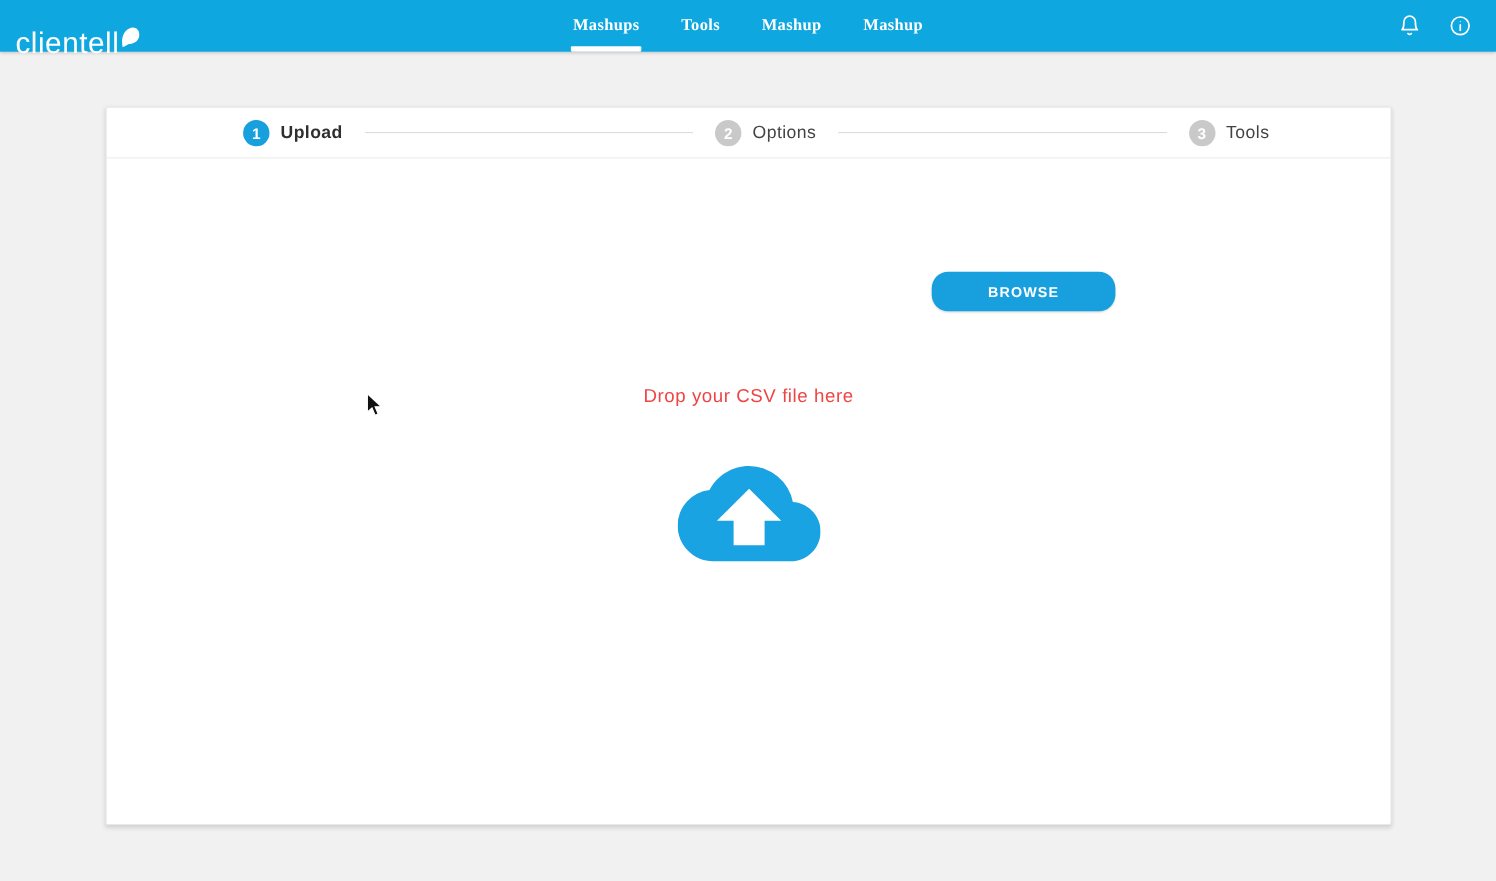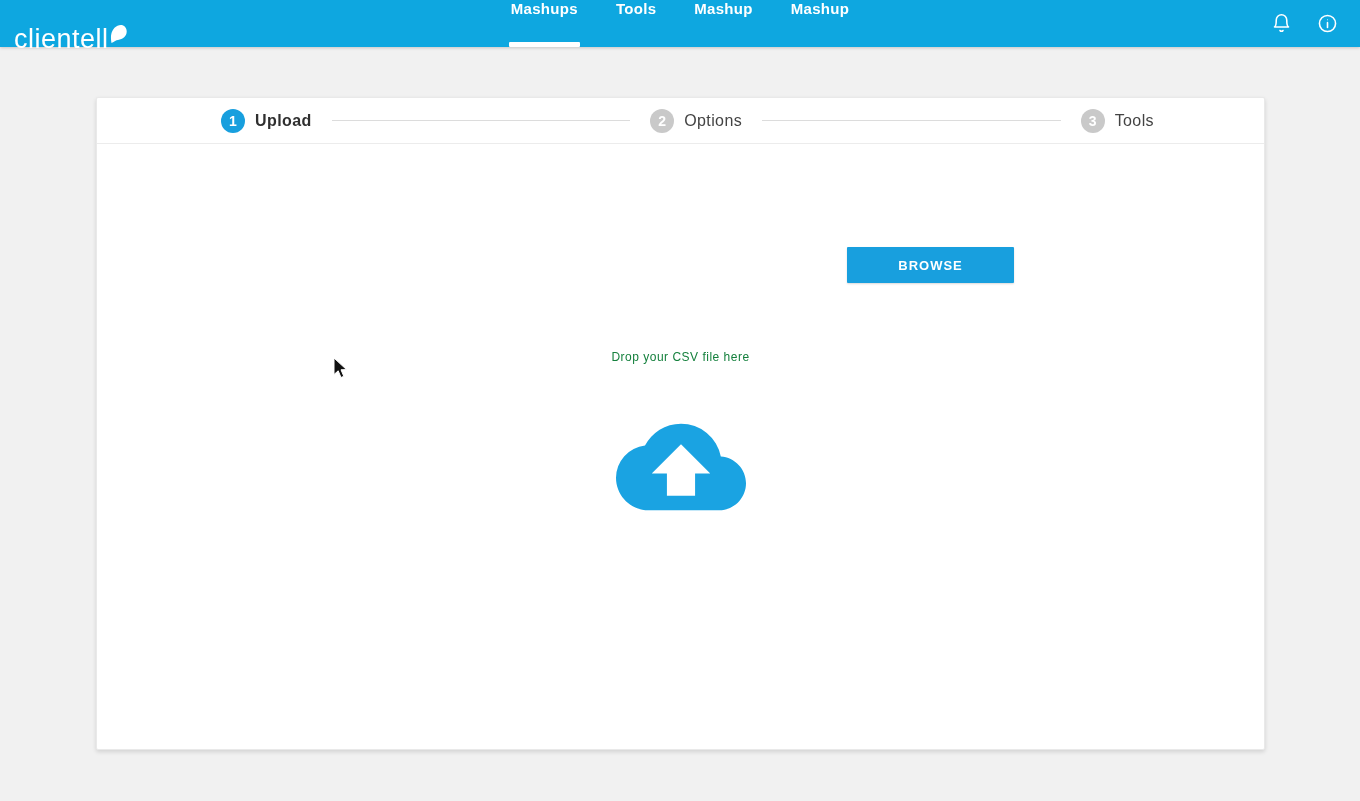--- a/index.html
+++ b/index.html
@@ -28,23 +28,23 @@
     position:absolute;left:14px;top:6px;
     color:#fff;font-size:27px;font-weight:400;letter-spacing:.5px;
     display:flex;align-items:flex-start;cursor:default;margin-top:18px;
   }
   .logo .balloon{margin-left:1px;margin-top:-4px;}
   .nav{
     position:absolute;left:0;right:0;top:0;height:47px;
     display:flex;justify-content:center;align-items:center;
   }
   .nav-item{
-    position:relative;height:47px;display:flex;
+    position:relative;height:47px;display:flex;align-items:center;
     margin:0 19px;color:#fff;font-size:15px;font-weight:700;
-    letter-spacing:.3px;cursor:pointer;
+    letter-spacing:.3px;cursor:pointer;font-family:Liberation Serif, serif;
   }
   .nav-item.active::after{
     content:"";position:absolute;left:-2px;right:-2px;bottom:0;height:5px;
     background:#fff;border-radius:1px;
   }
   .header-icons{
     position:absolute;right:22px;top:0;height:47px;
     display:flex;align-items:center;gap:25px;
   }
   .hicon{width:21px;height:21px;display:block;cursor:pointer;}
@@ -80,27 +80,27 @@
   .content{position:relative;width:100%;height:606px;}
   .file-input{
     position:absolute;left:252px;top:102px;width:468px;height:34px;
     border:none;outline:none;border-bottom:2px solid var(--accent);
     font-family:inherit;font-size:16px;color:#3c4045;background:transparent;
     letter-spacing:.2px;
   }
   .file-input::placeholder{color:#3c4045;opacity:1;}
   .browse-btn{
     position:absolute;left:750px;top:103px;width:167px;height:36px;
-    background:var(--accent);color:#fff;border:none;border-radius:1px;
+    background:var(--accent);color:#fff;border:none;border-radius:15px;
     font-family:inherit;font-size:13px;font-weight:700;letter-spacing:1px;
     cursor:pointer;box-shadow:0 1px 2px rgba(0,0,0,.15);
   }
   .drop-hint{
     position:absolute;left:0;right:0;top:206px;text-align:center;
-    font-size:12px;color:#15803d;letter-spacing:.5px;
+    font-size:17px;color:#ef4444;letter-spacing:.5px;
   }
   .dropzone{
     position:absolute;left:50%;top:258px;width:130px;height:130px;
     margin-left:-65px;cursor:pointer;
   }
   .dropzone svg{display:block;width:130px;height:130px;}
 
   
   .cursor{position:absolute;left:333px;top:357px;z-index:20;pointer-events:none;}
 </style>

